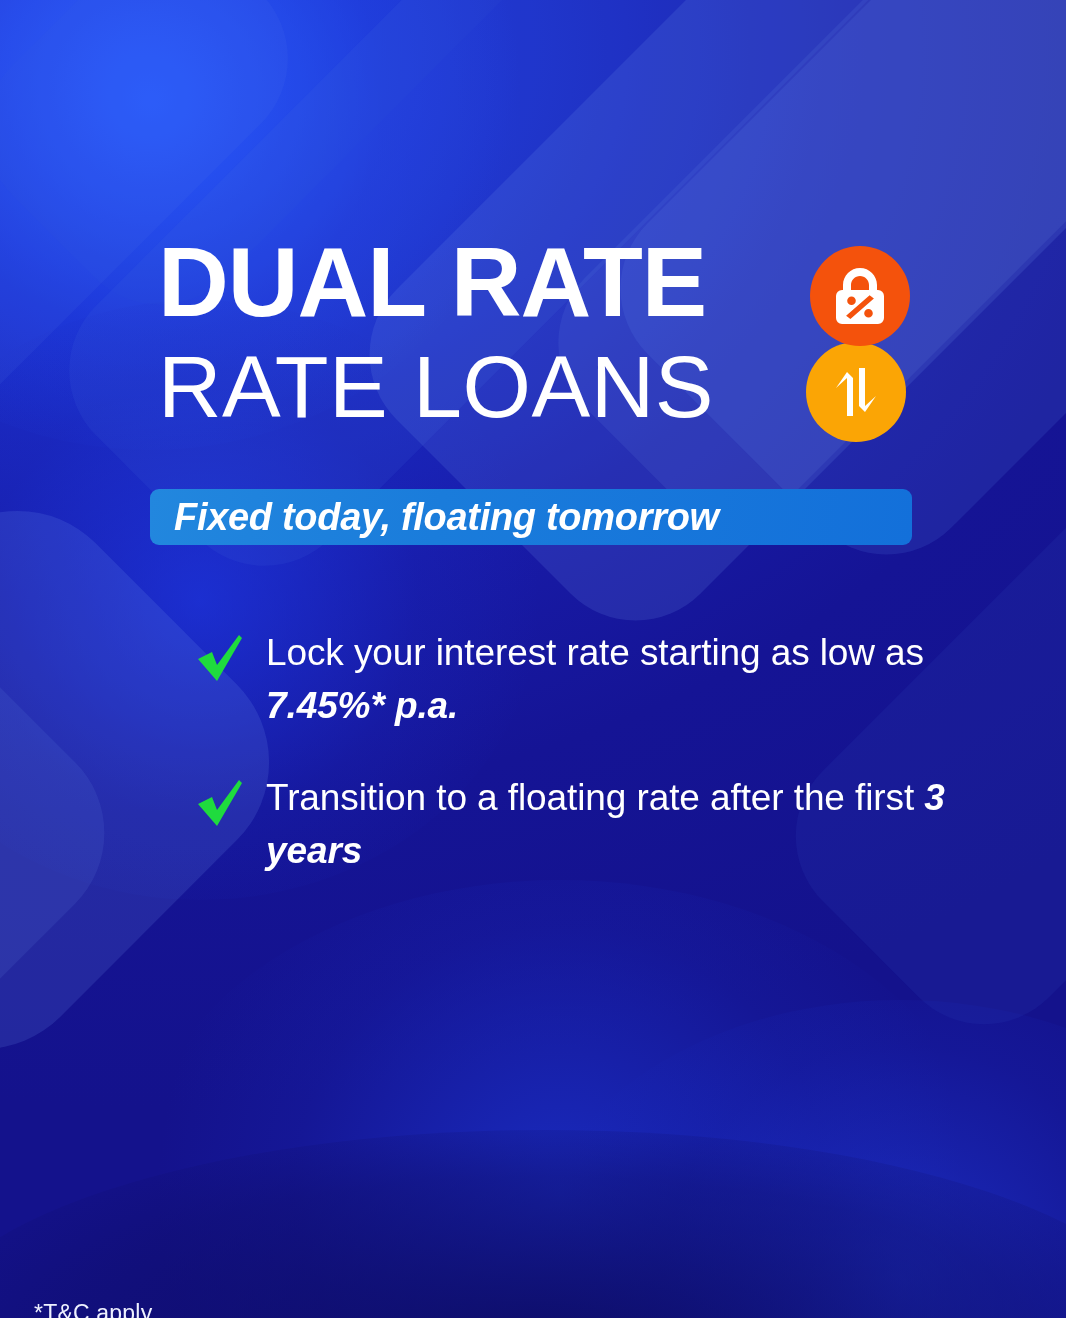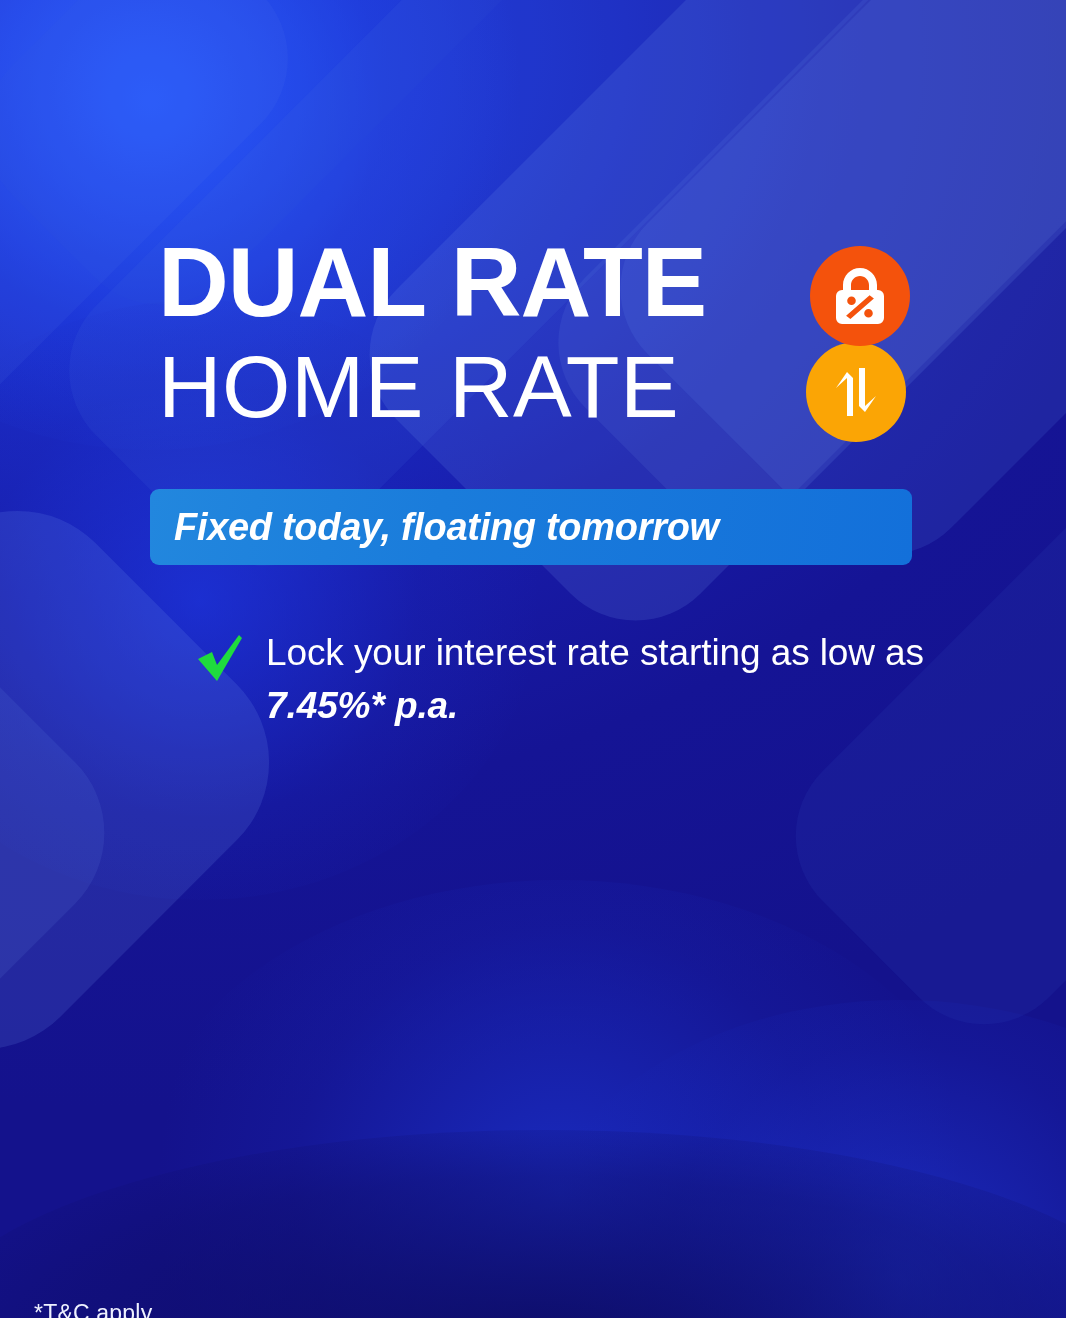--- a/index.html
+++ b/index.html
@@ -69,21 +69,21 @@
   .icon-stack { position:absolute; left:806px; top:246px; width:112px; height:198px; }
   .icon-circle {
     position:absolute; width:100px; height:100px; border-radius:50%;
     display:flex; align-items:center; justify-content:center;
   }
   .icon-lock   { left:4px;  top:0px;  background:#f4520c; z-index:2; }
   .icon-swap   { left:0px;  top:96px; background:#fba505; z-index:1; }
 
   
   .tagline {
-    position:absolute; left:150px; top:489px; width:762px; height:76px;
+    position:absolute; left:150px; top:489px; width:762px; height:56px;
     background:linear-gradient(100deg, #2287de 0%, #1a7cdb 38%, #1370da 100%);
     border-radius:9px;
     display:flex; align-items:center; padding-left:24px;
   }
   .tagline span {
     font-size:38px; font-weight:700; font-style:italic; color:#ffffff;
     letter-spacing:-.3px; white-space:nowrap;
   }
 
   
@@ -120,21 +120,21 @@
   <div class="shape s7"></div>
   <div class="shape s6"></div>
   <div class="bloom bloom-bc"></div>
   <div class="bloom bloom-br"></div>
   <div class="bloom bloom-dark-b"></div>
 
   <div class="content">
 
     <div class="headline">
       <div class="line1">DUAL RATE</div>
-      <div class="line2">HOME RATE</div>
+      <div class="line2">RATE LOANS</div>
     </div>
 
     <div class="icon-stack">
 
       <div class="icon-circle icon-swap">
         <svg width="46" height="52" viewBox="0 0 46 52" aria-hidden="true">
 
           <path d="M14 50 L14 12 L3 22 L14 6 L20 12 L20 50 Z" fill="#ffffff"></path>
 
           <path d="M26 2 L32 2 L32 40 L43 30 L32 46 L26 40 Z" fill="#ffffff"></path>
@@ -163,19 +163,27 @@
 
       <div class="bullet">
         <span class="check">
           <svg width="48" height="52" viewBox="0 0 48 52" aria-hidden="true">
             <path d="M2 26 L16 19 L21 32 L43 2 L46 5 L21 48 Z" fill="#1fdb3e"></path>
           </svg>
         </span>
         <span class="btext"><span>Lock your interest rate starting as low as </span><span class="em">7.45%* p.a.</span></span>
       </div>
 
+      <div class="bullet">
+        <span class="check">
+          <svg width="48" height="52" viewBox="0 0 48 52" aria-hidden="true">
+            <path d="M2 26 L16 19 L21 32 L43 2 L46 5 L21 48 Z" fill="#1fdb3e"></path>
+          </svg>
+        </span>
+        <span class="btext"><span>Transition to a floating rate after the first </span><span class="em">3 years</span></span>
+      </div>
 
     </div>
 
     <div class="footer">*T&amp;C apply</div>
 
   </div>
 </div>
 
 </body></html>

